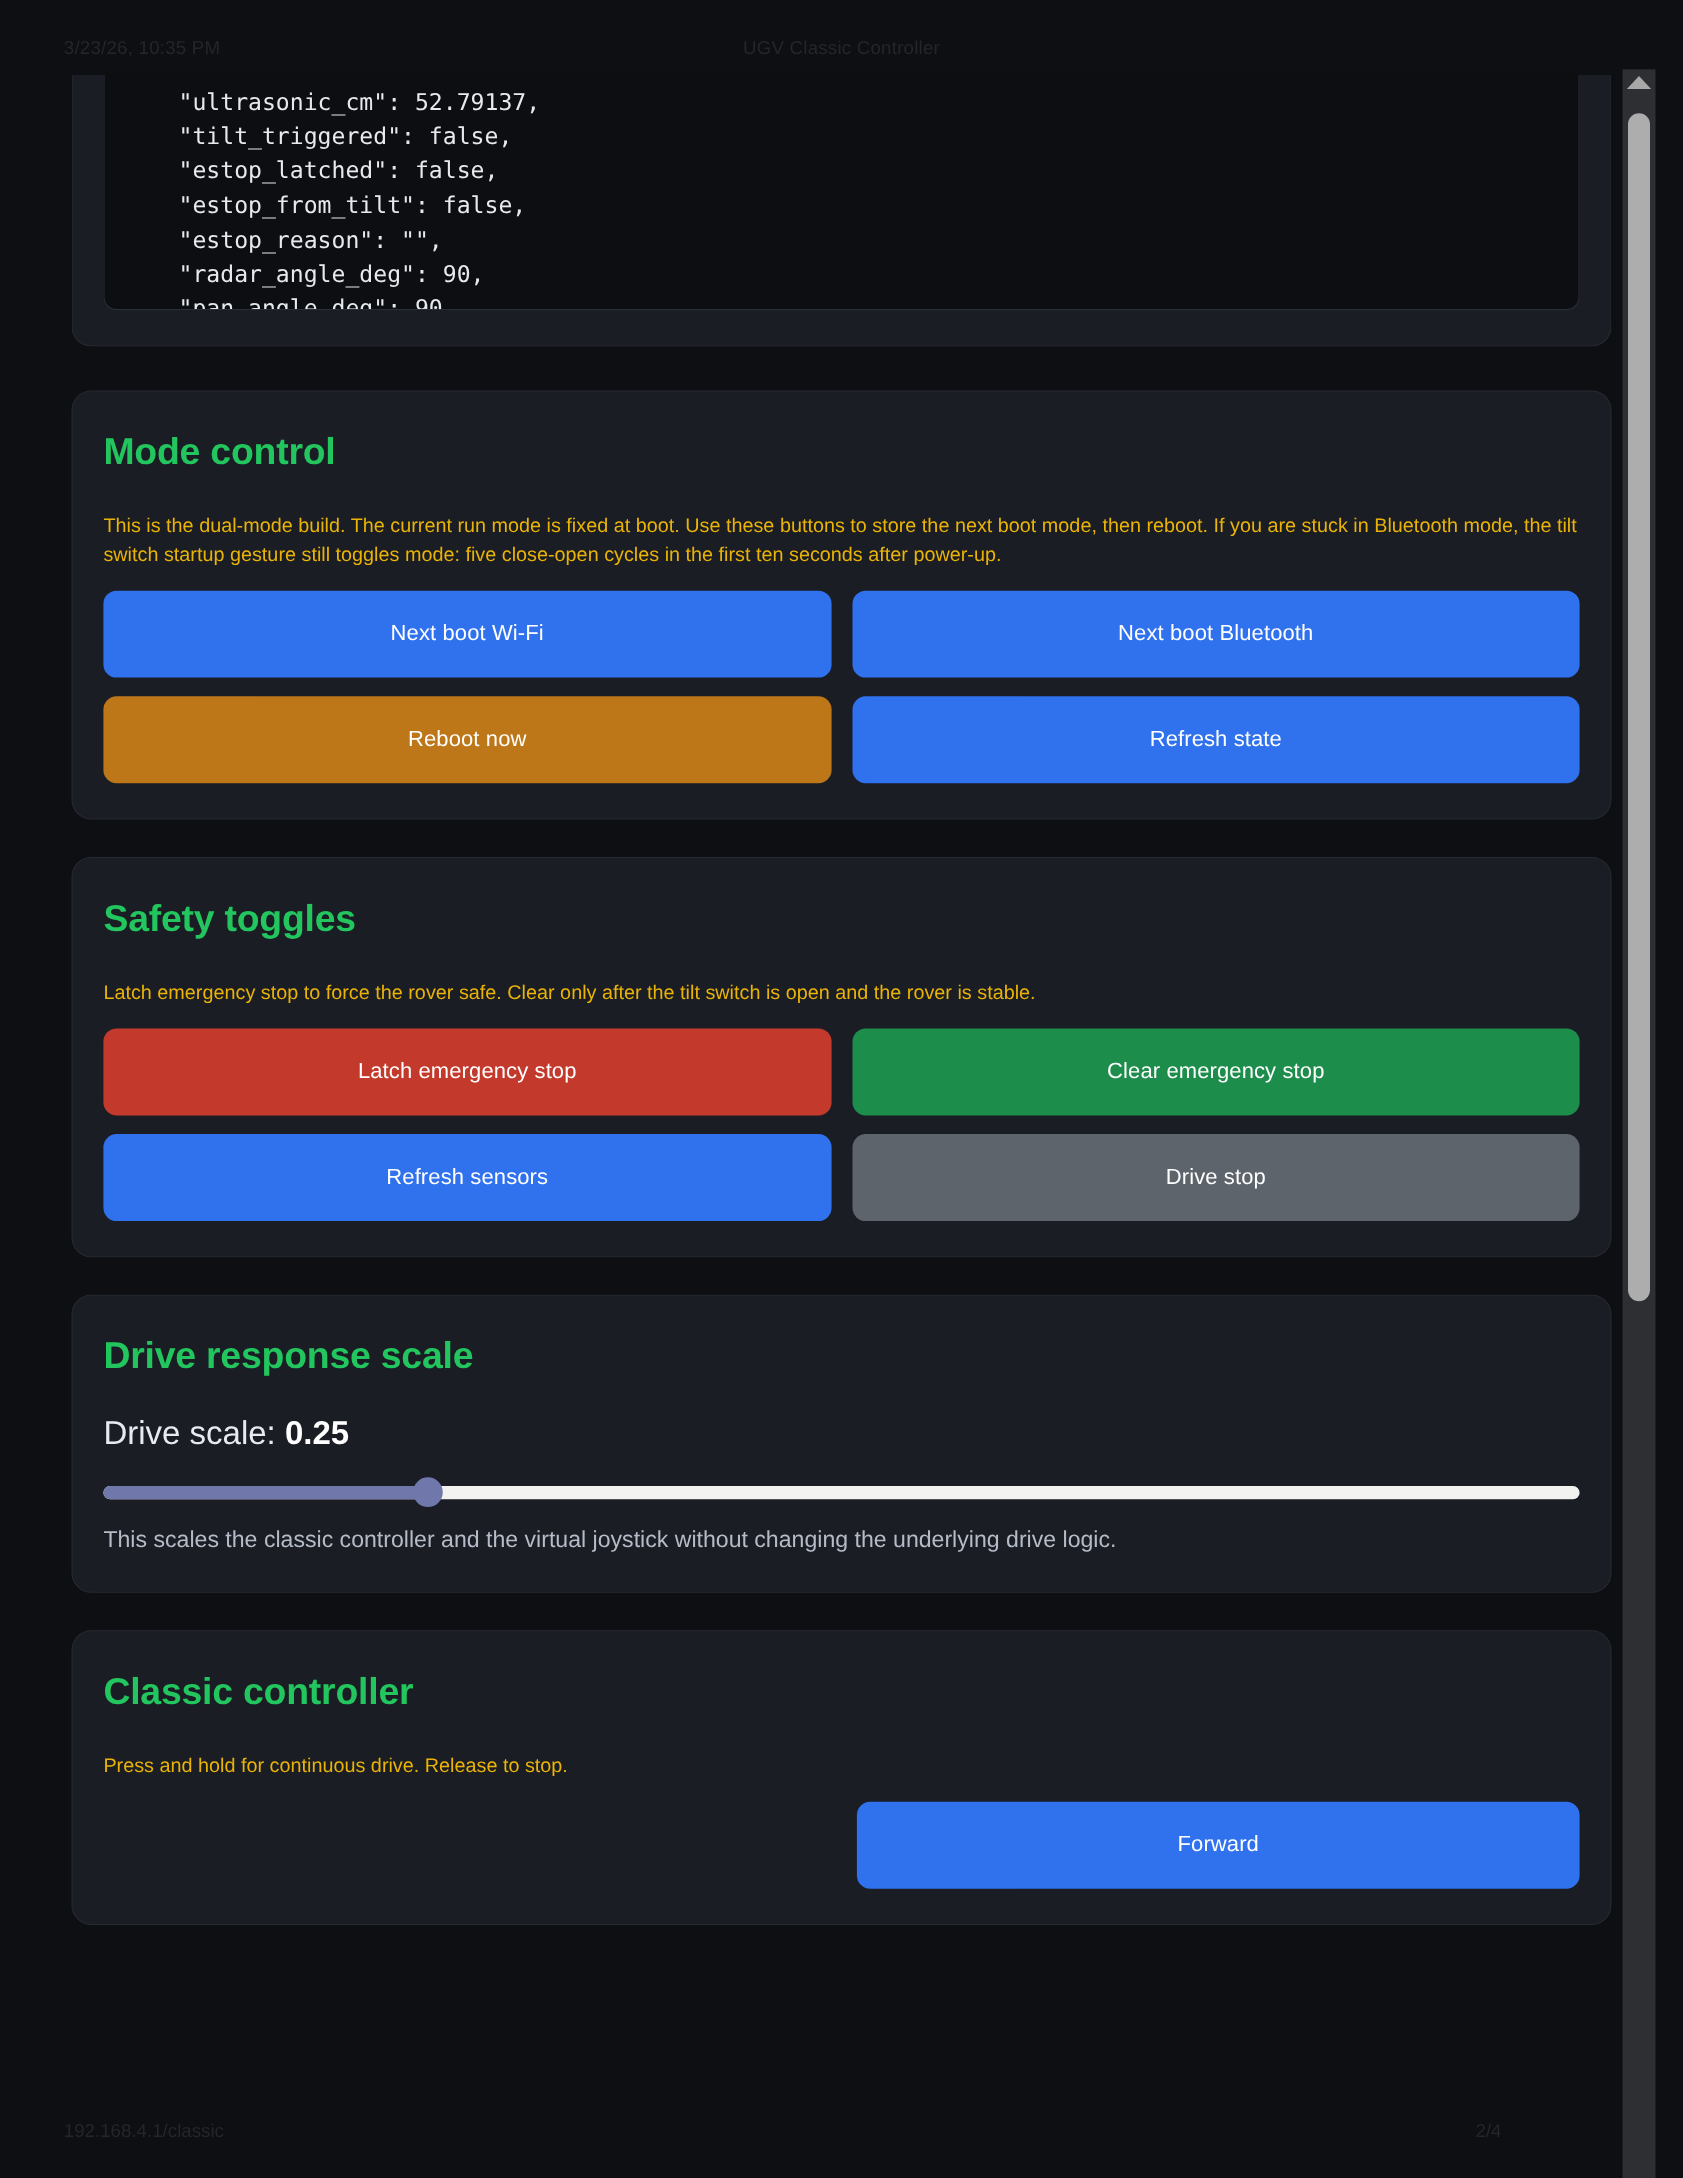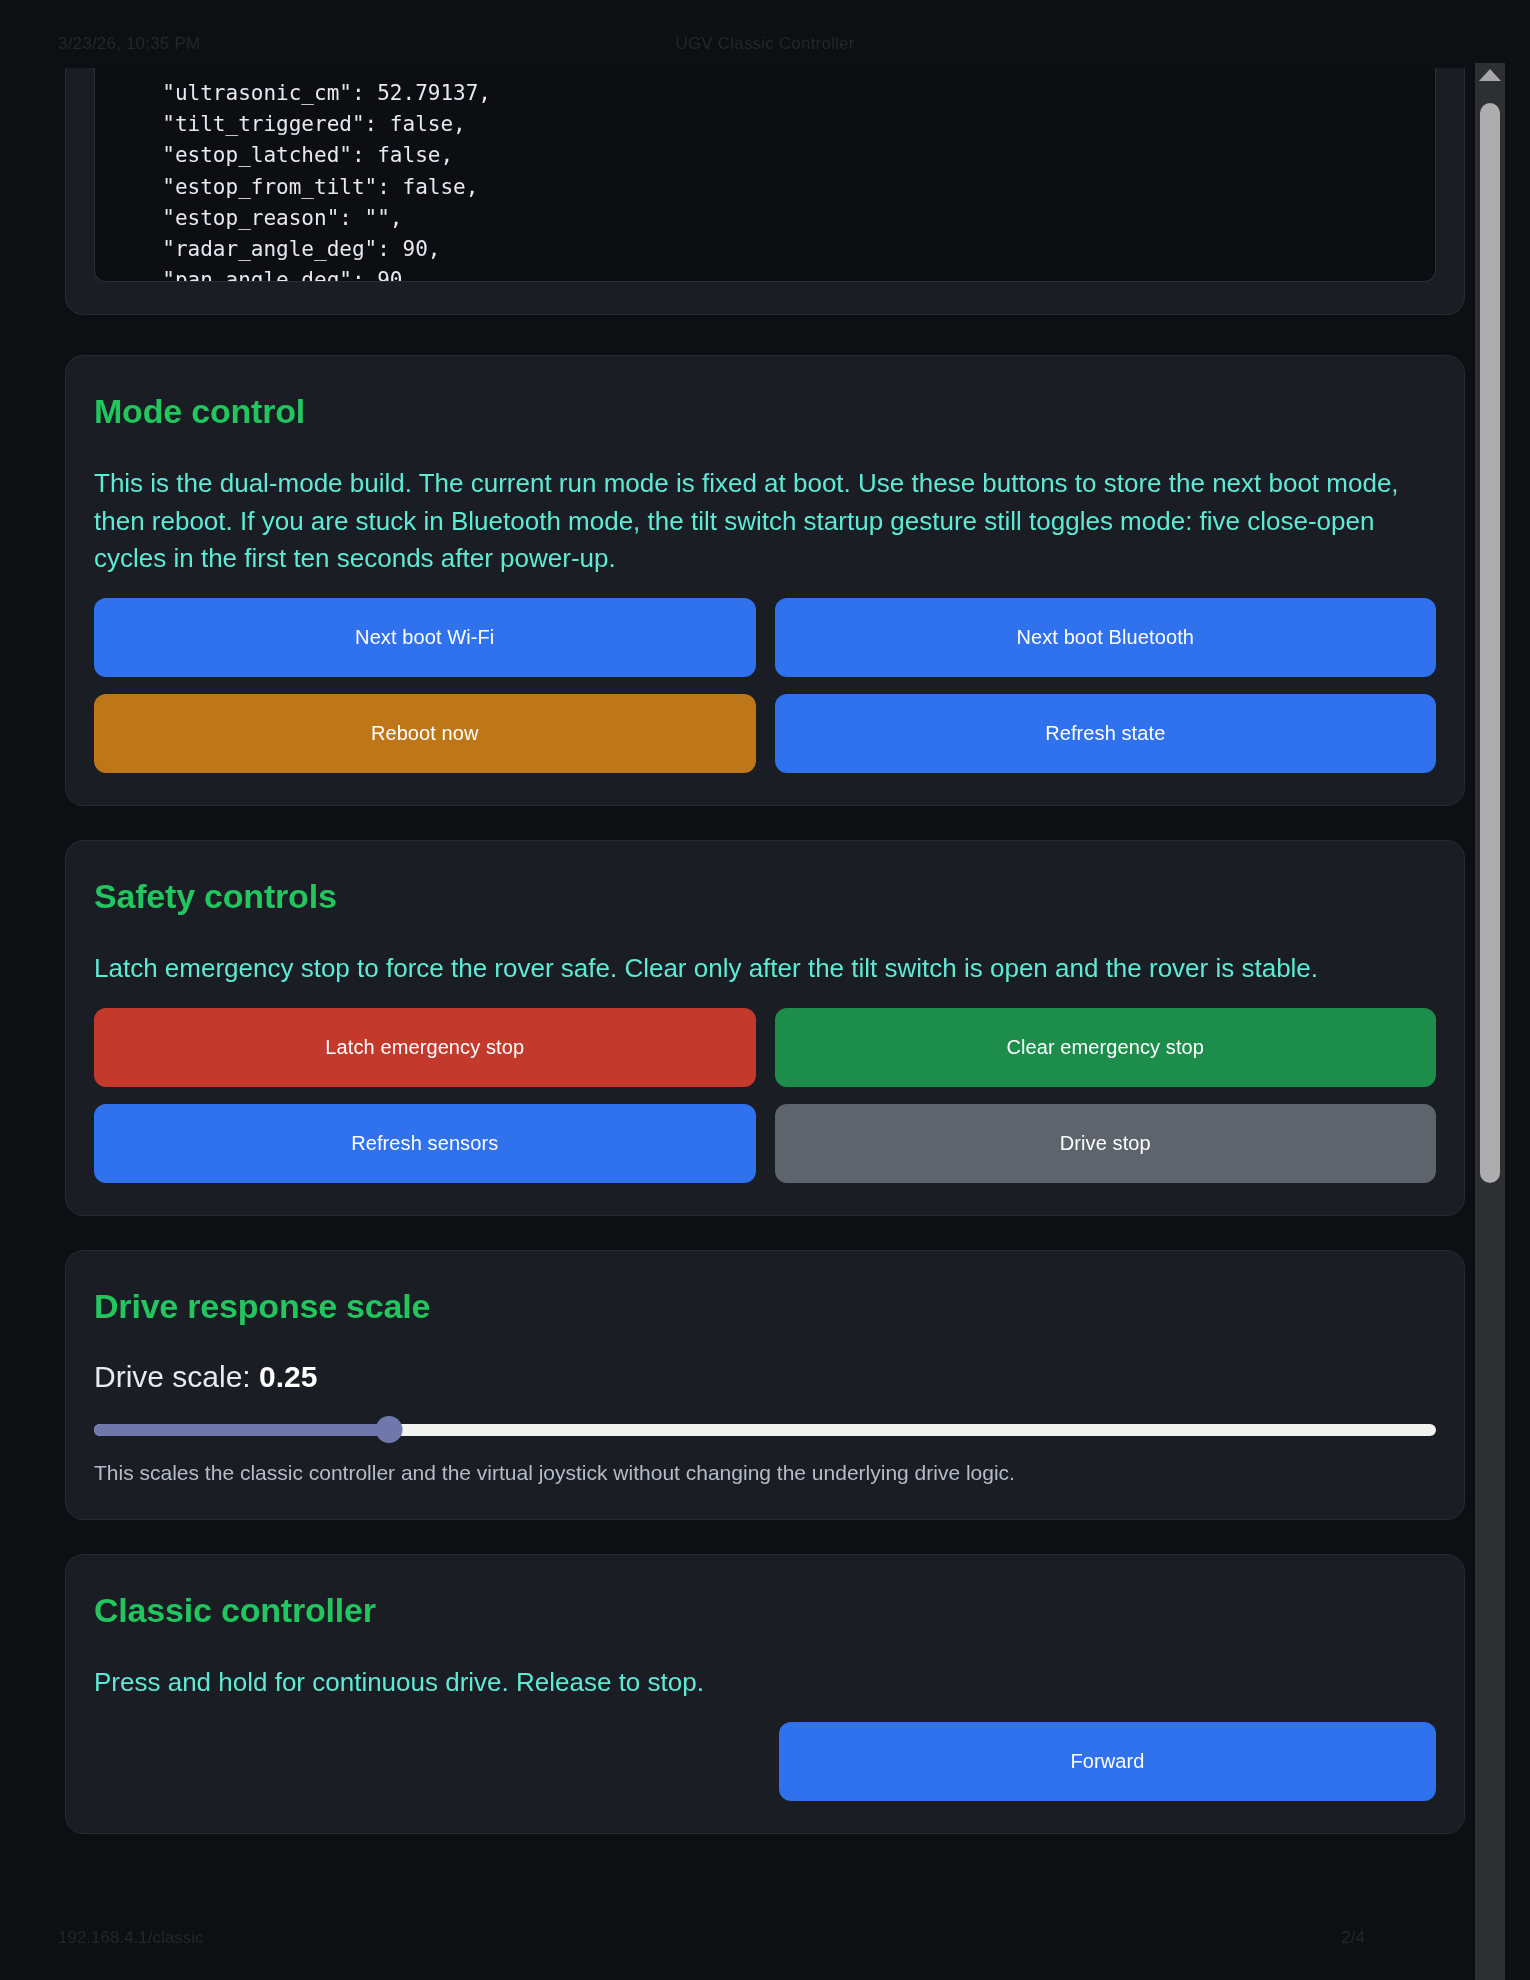--- a/index.html
+++ b/index.html
@@ -84,22 +84,22 @@
 
   .card h2 {
     color: #22c55e;
     font-size: 34px;
     font-weight: bold;
     letter-spacing: -0.2px;
     margin-bottom: 34px;
   }
 
   .card p.desc {
-    color: #5eead4;
-    font-size: 26px;
+    color: #eab308;
+    font-size: 18px;
     line-height: 1.45;
     margin-bottom: 20px;
   }
 
   
   .code-wrap {
     background: #0c0e11;
     border: 1px solid #2a2f38;
     border-top: none;
     border-radius: 0 0 12px 12px;
@@ -258,21 +258,21 @@
         <p class="desc">This is the dual-mode build. The current run mode is fixed at boot. Use these buttons to store the next boot mode, then reboot. If you are stuck in Bluetooth mode, the tilt switch startup gesture still toggles mode: five close-open cycles in the first ten seconds after power-up.</p>
         <div class="btn-grid">
           <button class="btn btn-blue">Next boot Wi-Fi</button>
           <button class="btn btn-blue">Next boot Bluetooth</button>
           <button class="btn btn-orange">Reboot now</button>
           <button class="btn btn-blue">Refresh state</button>
         </div>
       </section>
 
       <section class="card">
-        <h2>Safety controls</h2>
+        <h2>Safety toggles</h2>
         <p class="desc">Latch emergency stop to force the rover safe. Clear only after the tilt switch is open and the rover is stable.</p>
         <div class="btn-grid">
           <button class="btn btn-red">Latch emergency stop</button>
           <button class="btn btn-green">Clear emergency stop</button>
           <button class="btn btn-blue">Refresh sensors</button>
           <button class="btn btn-gray">Drive stop</button>
         </div>
       </section>
 
       <section class="card">

